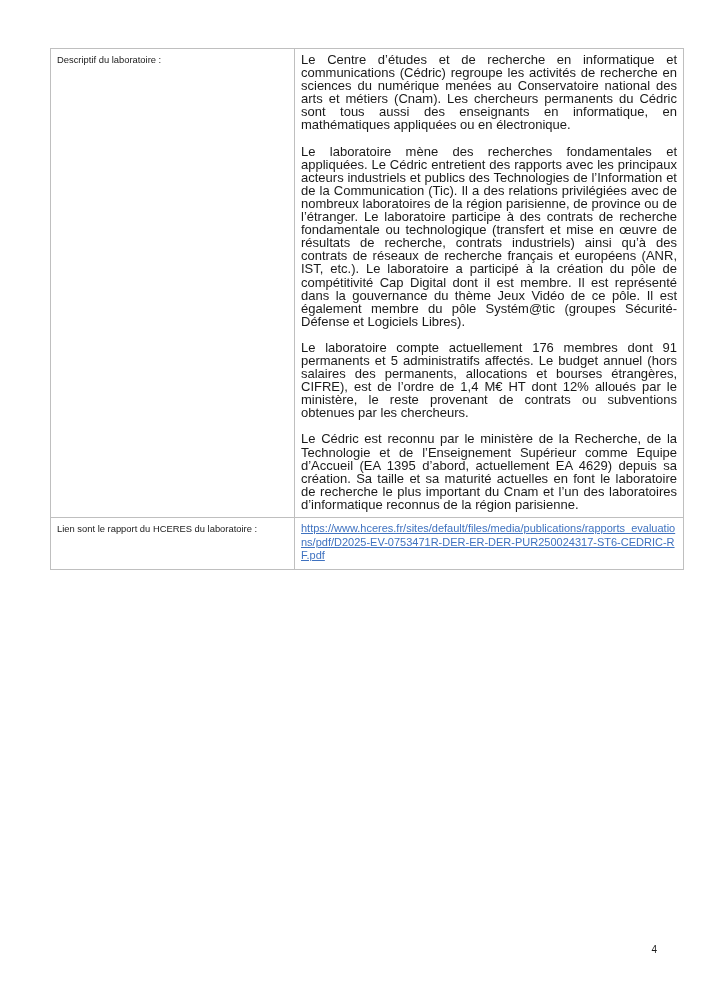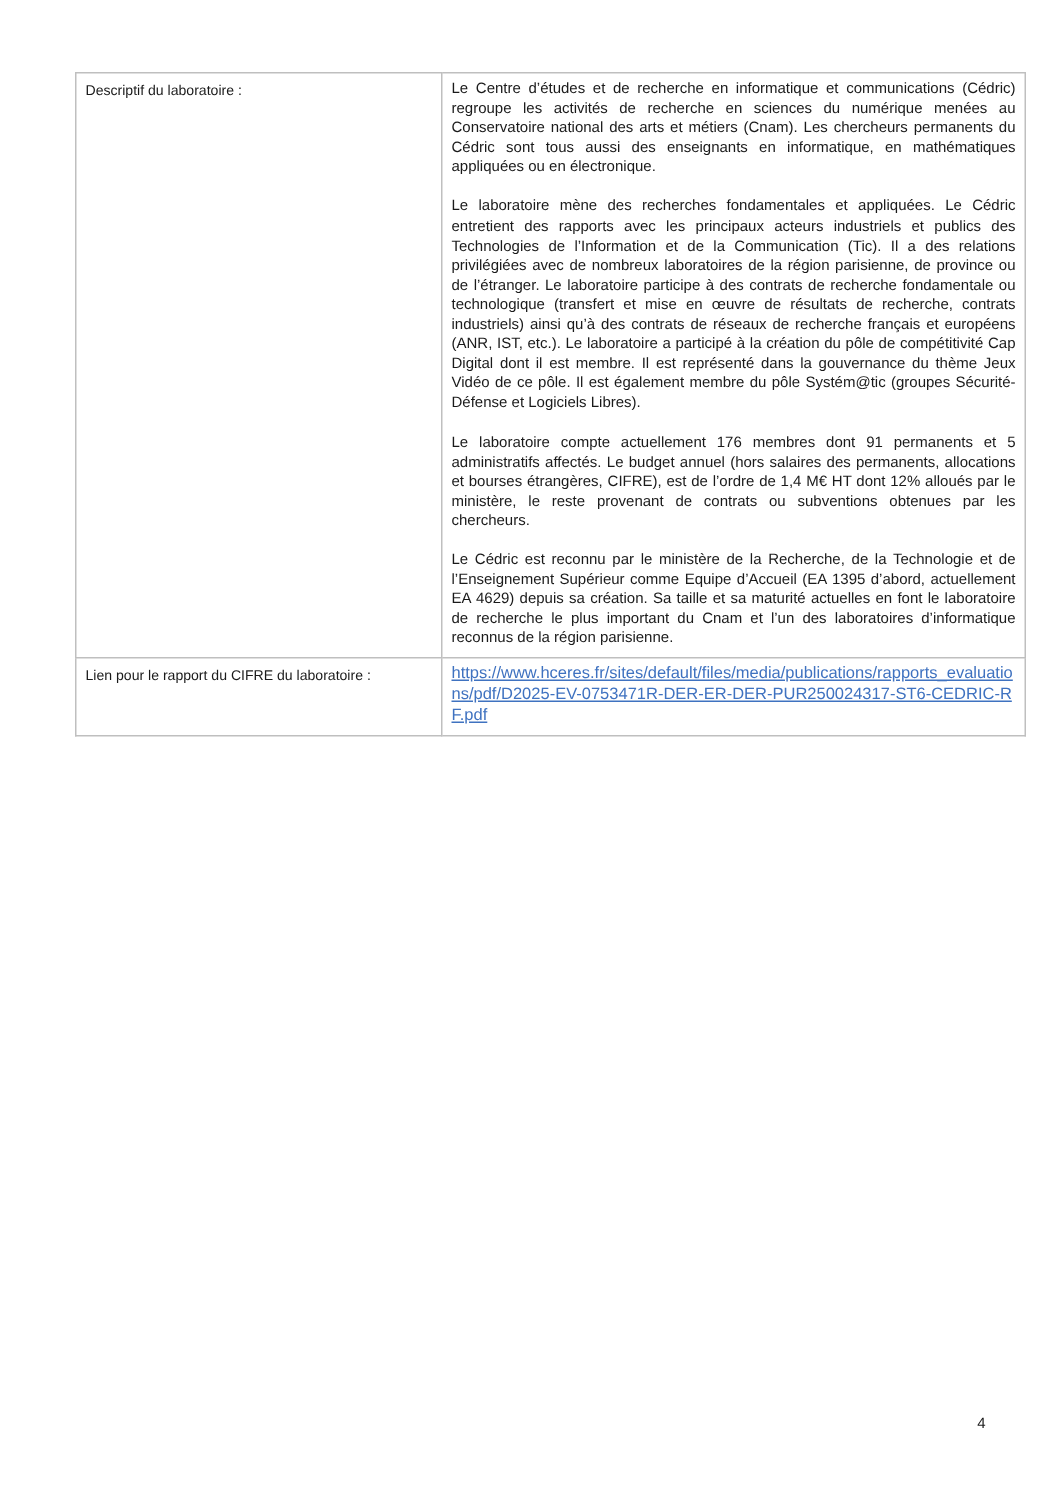--- a/index.html
+++ b/index.html
@@ -49,21 +49,21 @@
   .label-cell .label-text {
     display: block;
     font-size: 9.4px;
     line-height: 13.6px;
     color: #1a1a1a;
   }
 
   .value-cell p {
     margin: 0 0 13px 0;
     text-align: justify;
-    font-size: 10px;
+    font-size: 13px;
     line-height: 13.1px;
   }
   .value-cell p:last-child {
     margin-bottom: 0;
   }
 
   
   .link-cell {
     padding-top: 4px;
   }
@@ -102,21 +102,21 @@
         </td>
         <td class="col-value value-cell">
           <p>Le Centre d’études et de recherche en informatique et communications (Cédric) regroupe les activités de recherche en sciences du numérique menées au Conservatoire national des arts et métiers (Cnam). Les chercheurs permanents du Cédric sont tous aussi des enseignants en informatique, en mathématiques appliquées ou en électronique.</p>
           <p>Le laboratoire mène des recherches fondamentales et appliquées. Le Cédric entretient des rapports avec les principaux acteurs industriels et publics des Technologies de l’Information et de la Communication (Tic). Il a des relations privilégiées avec de nombreux laboratoires de la région parisienne, de province ou de l’étranger. Le laboratoire participe à des contrats de recherche fondamentale ou technologique (transfert et mise en œuvre de résultats de recherche, contrats industriels) ainsi qu’à des contrats de réseaux de recherche français et européens (ANR, IST, etc.). Le laboratoire a participé à la création du pôle de compétitivité Cap Digital dont il est membre. Il est représenté dans la gouvernance du thème Jeux Vidéo de ce pôle. Il est également membre du pôle Systém@tic (groupes Sécurité-Défense et Logiciels Libres).</p>
           <p>Le laboratoire compte actuellement 176 membres dont 91 permanents et 5 administratifs affectés. Le budget annuel (hors salaires des permanents, allocations et bourses étrangères, CIFRE), est de l’ordre de 1,4 M€ HT dont 12% alloués par le ministère, le reste provenant de contrats ou subventions obtenues par les chercheurs.</p>
           <p>Le Cédric est reconnu par le ministère de la Recherche, de la Technologie et de l’Enseignement Supérieur comme Equipe d’Accueil (EA 1395 d’abord, actuellement EA 4629) depuis sa création. Sa taille et sa maturité actuelles en font le laboratoire de recherche le plus important du Cnam et l’un des laboratoires d’informatique reconnus de la région parisienne.</p>
         </td>
       </tr>
       <tr>
         <td class="col-label label-cell">
-          <span class="label-text">Lien pour le rapport du CIFRE du laboratoire :</span>
+          <span class="label-text">Lien sont le rapport du HCERES du laboratoire :</span>
         </td>
         <td class="col-value link-cell">
           <a class="doc-link">https://www.hceres.fr/sites/default/files/media/publications/rapports_evaluations/pdf/D2025-EV-0753471R-DER-ER-DER-PUR250024317-ST6-CEDRIC-RF.pdf</a>
         </td>
       </tr>
     </tbody>
   </table>
 
   <div class="page-number">4</div>
 

